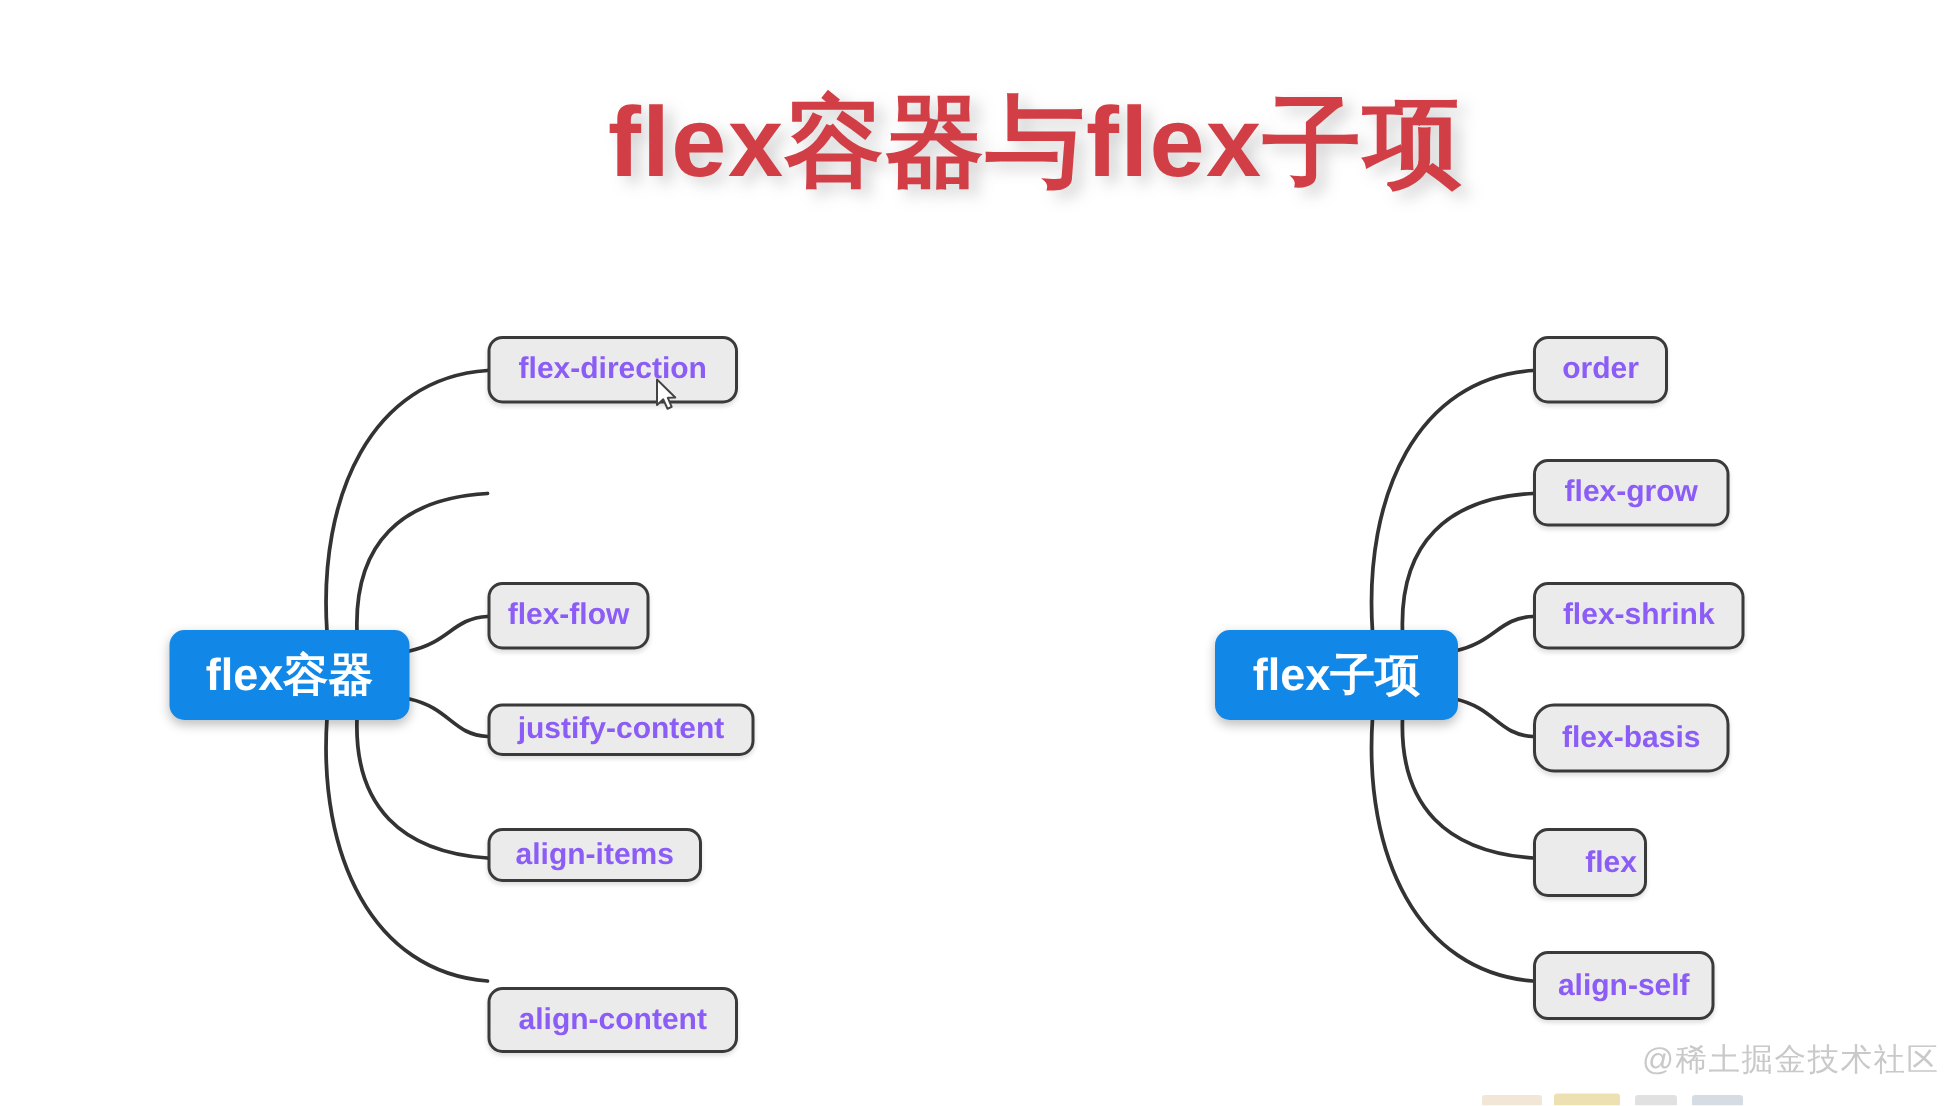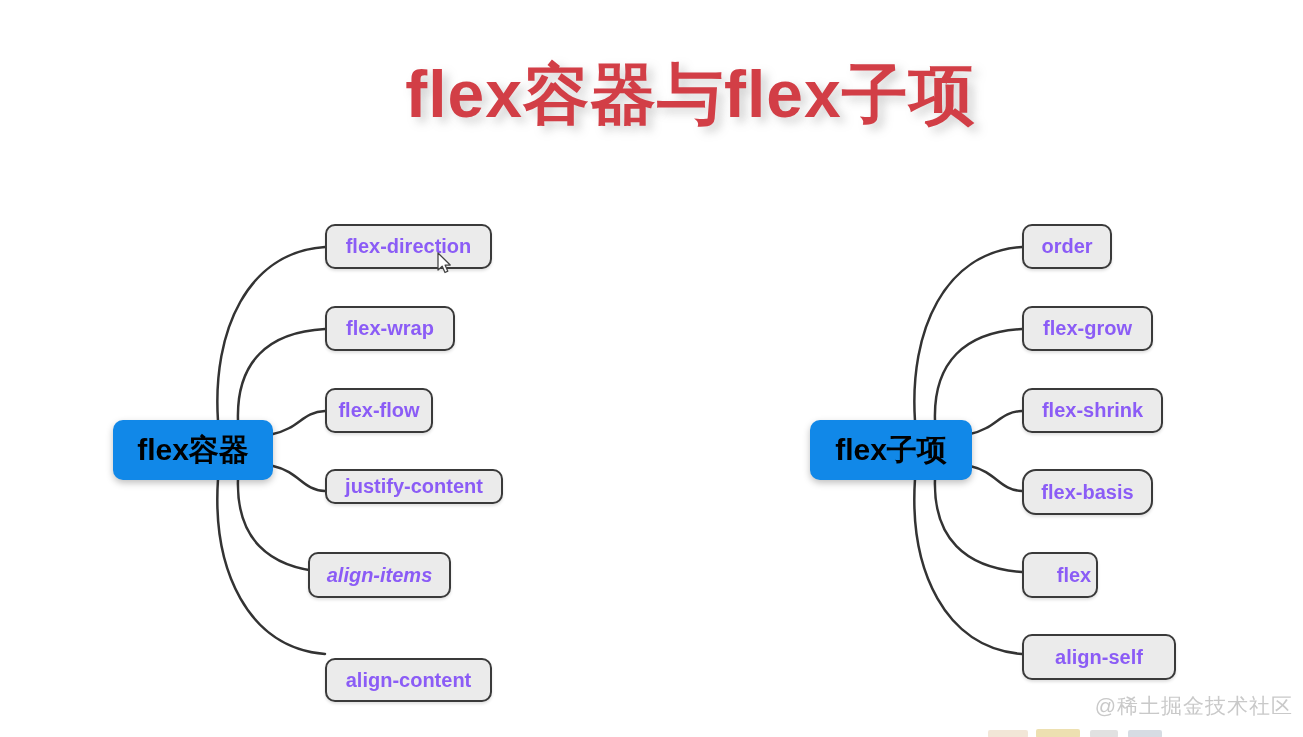--- a/index.html
+++ b/index.html
@@ -14,21 +14,21 @@
     text-shadow:6px 5px 10px rgba(130,130,130,0.35);
     white-space:nowrap;
   }
   svg.edges{position:absolute;left:0;top:0;z-index:1;}
   svg.edges path{fill:none;stroke:#333333;stroke-width:2.5;stroke-linecap:round;}
   .node{
     position:absolute;z-index:2;display:flex;align-items:center;justify-content:center;
     box-sizing:border-box;white-space:nowrap;
   }
   .root-node{
-    background:#1188e8;border-radius:10px;color:#000000;
+    background:#1188e8;border-radius:10px;color:#ffffff;
     font-size:30px;font-weight:bold;
     box-shadow:0 3px 7px rgba(0,0,0,0.25);
   }
   .child-node{
     background:#ebebeb;border:2px solid #3a3a3a;border-radius:10px;
     color:#8b5cf6;font-size:20px;font-weight:600;
     box-shadow:0 2px 3px rgba(0,0,0,0.12);
   }
   .watermark{
     position:absolute;top:692px;right:10px;z-index:3;
@@ -57,34 +57,33 @@
     <path d="M 935 421 C 933 362 965 332 1022 329"></path>
     <path d="M 970 434 C 997 428 999 412 1022 411"></path>
     <path d="M 970 466 C 997 472 999 490 1022 491"></path>
     <path d="M 935 479 C 933 538 965 568 1022 572"></path>
     <path d="M 915 479 C 909 570 945 648 1022 654"></path>
   </svg>
 
   <div class="node root-node" style="left:113px;top:420px;width:160px;height:60px;">flex容器</div>
 
   <div class="node child-node" style="left:325px;top:224px;width:167px;height:45px;">flex-direction</div>
-  <div class="node child-node" style="left:325px;top:306px;width:130px;height:45px;">flex-wrap</div>
   <div class="node child-node" style="left:325px;top:388px;width:108px;height:45px;">flex-flow</div>
   <div class="node child-node" style="left:325px;top:469px;width:178px;height:35px;">justify-content</div>
-  <div class="node child-node" style="left:308px;top:552px;width:143px;height:46px;font-style:italic;">align-items</div>
+  <div class="node child-node" style="left:325px;top:552px;width:143px;height:36px;">align-items</div>
   <div class="node child-node" style="left:325px;top:658px;width:167px;height:44px;">align-content</div>
 
   <div class="node root-node" style="left:810px;top:420px;width:162px;height:60px;">flex子项</div>
 
   <div class="node child-node" style="left:1022px;top:224px;width:90px;height:45px;">order</div>
   <div class="node child-node" style="left:1022px;top:306px;width:131px;height:45px;">flex-grow</div>
   <div class="node child-node" style="left:1022px;top:388px;width:141px;height:45px;">flex-shrink</div>
   <div class="node child-node" style="left:1022px;top:469px;width:131px;height:46px;border-radius:14px;">flex-basis</div>
   <div class="node child-node" style="left:1022px;top:552px;width:76px;height:46px;padding-left:28px;">flex</div>
-  <div class="node child-node" style="left:1022px;top:634px;width:154px;height:46px;">align-self</div>
+  <div class="node child-node" style="left:1022px;top:634px;width:121px;height:46px;">align-self</div>
 
   <svg class="cursor" style="left:437px;top:252px;" width="17" height="23" viewBox="0 0 17 23" xmlns="http://www.w3.org/2000/svg">
     <path d="M1 1 L1 18 L5.2 14.2 L8 20.5 L10.8 19.2 L8.2 13.2 L13.2 13 Z" fill="#ffffff" stroke="#444444" stroke-width="1.3" stroke-linejoin="round"></path>
   </svg>
 
   <div class="watermark">@稀土掘金技术社区</div>
 
   <div class="fragment" style="left:988px;top:730px;width:40px;height:8px;background:#efe0cd;opacity:.8;"></div>
   <div class="fragment" style="left:1036px;top:729px;width:44px;height:9px;background:#e9d89e;opacity:.8;"></div>
   <div class="fragment" style="left:1090px;top:730px;width:28px;height:8px;background:#dcdcdc;opacity:.85;"></div>

